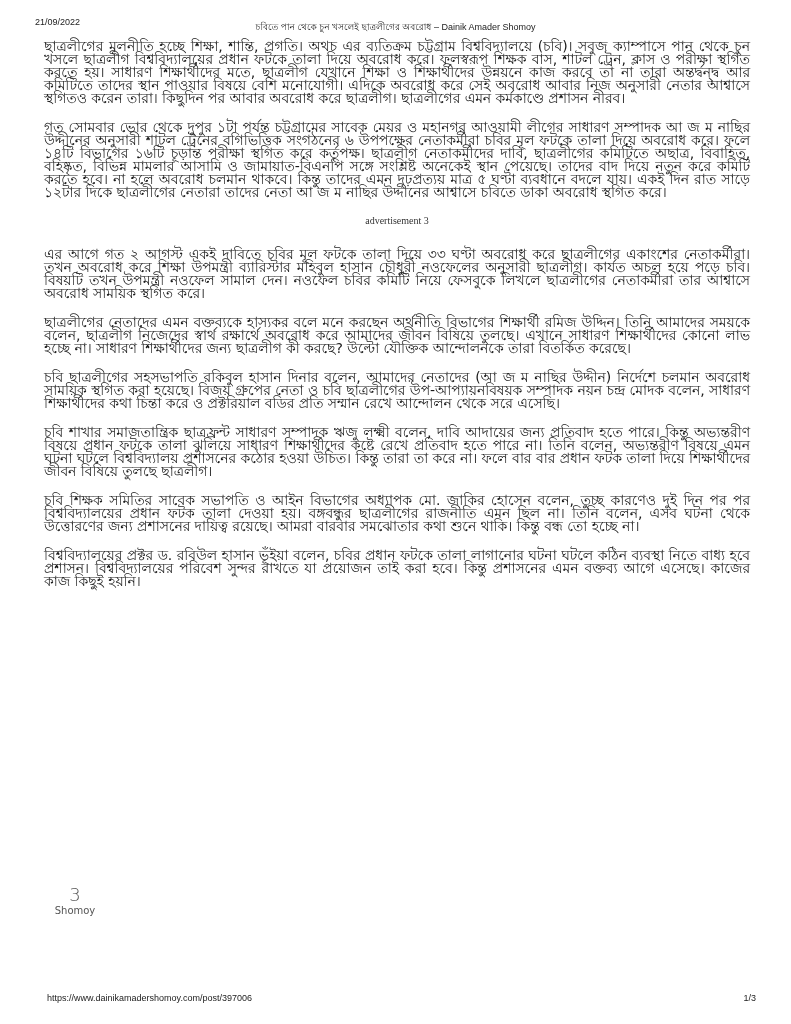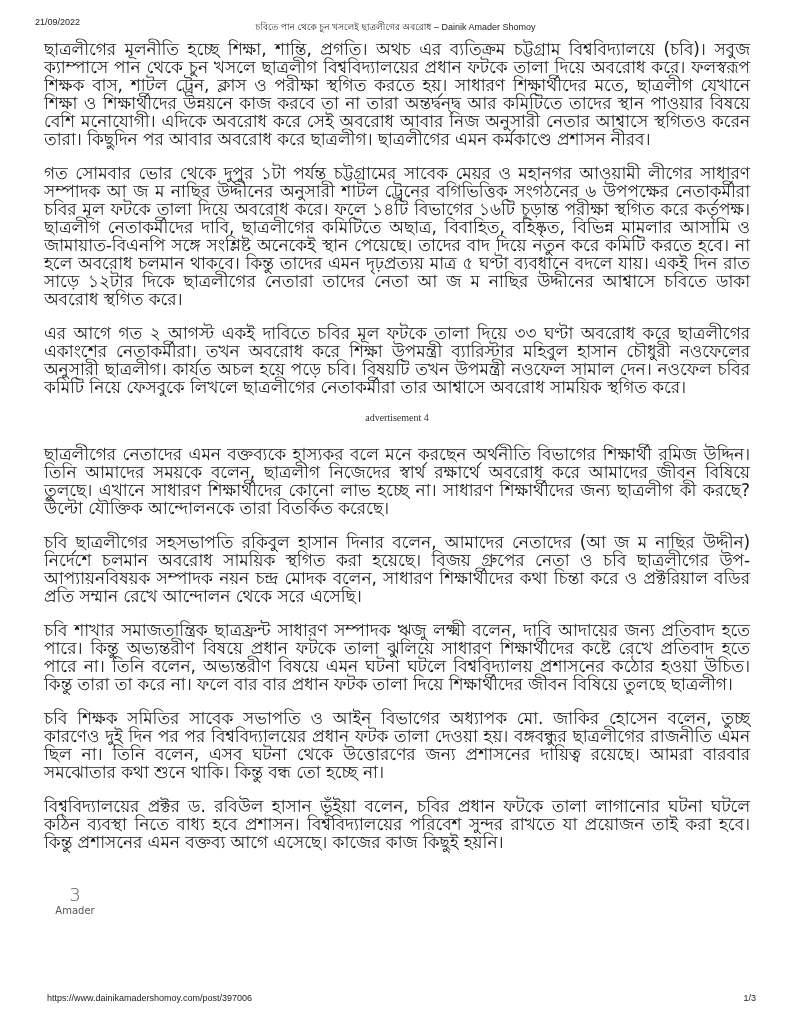--- a/index.html
+++ b/index.html
@@ -42,22 +42,22 @@
   }
   .article {
     position: absolute;
     top: 40px;
     left: 44px;
     width: 706px;
   }
   .article p {
     margin: 0 0 16px 0;
     font-family: "DejaVu Sans", sans-serif;
-    font-size: 17px;
-    line-height: 18px;
+    font-size: 14px;
+    line-height: 13px;
     text-align: justify;
     color: #1a1a1a;
     letter-spacing: -0.1px;
   }
   .ad-label {
     text-align: center;
     font-family: "Liberation Serif", serif;
     font-size: 10px;
     color: #333;
     margin: 6px 0 19px 0;
@@ -105,30 +105,30 @@
 <body>
 
 <div class="print-header">
   <span class="date">21/09/2022</span>
   <span class="doc-title">চবিতে পান থেকে চুন খসলেই ছাত্রলীগের অবরোধ – Dainik Amader Shomoy</span>
 </div>
 
 <div class="article">
   <p>ছাত্রলীগের মূলনীতি হচ্ছে শিক্ষা, শান্তি, প্রগতি। অথচ এর ব্যতিক্রম চট্টগ্রাম বিশ্ববিদ্যালয়ে (চবি)। সবুজ ক্যাম্পাসে পান থেকে চুন খসলে ছাত্রলীগ বিশ্ববিদ্যালয়ের প্রধান ফটকে তালা দিয়ে অবরোধ করে। ফলস্বরূপ শিক্ষক বাস, শাটল ট্রেন, ক্লাস ও পরীক্ষা স্থগিত করতে হয়। সাধারণ শিক্ষার্থীদের মতে, ছাত্রলীগ যেখানে শিক্ষা ও শিক্ষার্থীদের উন্নয়নে কাজ করবে তা না তারা অন্তর্দ্বন্দ্ব আর কমিটিতে তাদের স্থান পাওয়ার বিষয়ে বেশি মনোযোগী। এদিকে অবরোধ করে সেই অবরোধ আবার নিজ অনুসারী নেতার আশ্বাসে স্থগিতও করেন তারা। কিছুদিন পর আবার অবরোধ করে ছাত্রলীগ। ছাত্রলীগের এমন কর্মকাণ্ডে প্রশাসন নীরব।</p>
   <p>গত সোমবার ভোর থেকে দুপুর ১টা পর্যন্ত চট্টগ্রামের সাবেক মেয়র ও মহানগর আওয়ামী লীগের সাধারণ সম্পাদক আ জ ম নাছির উদ্দীনের অনুসারী শাটল ট্রেনের বগিভিত্তিক সংগঠনের ৬ উপপক্ষের নেতাকর্মীরা চবির মূল ফটকে তালা দিয়ে অবরোধ করে। ফলে ১৪টি বিভাগের ১৬টি চূড়ান্ত পরীক্ষা স্থগিত করে কর্তৃপক্ষ। ছাত্রলীগ নেতাকর্মীদের দাবি, ছাত্রলীগের কমিটিতে অছাত্র, বিবাহিত, বহিষ্কৃত, বিভিন্ন মামলার আসামি ও জামায়াত-বিএনপি সঙ্গে সংশ্লিষ্ট অনেকেই স্থান পেয়েছে। তাদের বাদ দিয়ে নতুন করে কমিটি করতে হবে। না হলে অবরোধ চলমান থাকবে। কিন্তু তাদের এমন দৃঢ়প্রত্যয় মাত্র ৫ ঘণ্টা ব্যবধানে বদলে যায়। একই দিন রাত সাড়ে ১২টার দিকে ছাত্রলীগের নেতারা তাদের নেতা আ জ ম নাছির উদ্দীনের আশ্বাসে চবিতে ডাকা অবরোধ স্থগিত করে।</p>
+  <div class="ad-label">advertisement 3</div>
   <p>এর আগে গত ২ আগস্ট একই দাবিতে চবির মূল ফটকে তালা দিয়ে ৩৩ ঘণ্টা অবরোধ করে ছাত্রলীগের একাংশের নেতাকর্মীরা। তখন অবরোধ করে শিক্ষা উপমন্ত্রী ব্যারিস্টার মহিবুল হাসান চৌধুরী নওফেলের অনুসারী ছাত্রলীগ। কার্যত অচল হয়ে পড়ে চবি। বিষয়টি তখন উপমন্ত্রী নওফেল সামাল দেন। নওফেল চবির কমিটি নিয়ে ফেসবুকে লিখলে ছাত্রলীগের নেতাকর্মীরা তার আশ্বাসে অবরোধ সাময়িক স্থগিত করে।</p>
-  <div class="ad-label">advertisement 4</div>
   <p>ছাত্রলীগের নেতাদের এমন বক্তব্যকে হাস্যকর বলে মনে করছেন অর্থনীতি বিভাগের শিক্ষার্থী রমিজ উদ্দিন। তিনি আমাদের সময়কে বলেন, ছাত্রলীগ নিজেদের স্বার্থ রক্ষার্থে অবরোধ করে আমাদের জীবন বিষিয়ে তুলছে। এখানে সাধারণ শিক্ষার্থীদের কোনো লাভ হচ্ছে না। সাধারণ শিক্ষার্থীদের জন্য ছাত্রলীগ কী করছে? উল্টো যৌক্তিক আন্দোলনকে তারা বিতর্কিত করেছে।</p>
   <p>চবি ছাত্রলীগের সহসভাপতি রকিবুল হাসান দিনার বলেন, আমাদের নেতাদের (আ জ ম নাছির উদ্দীন) নির্দেশে চলমান অবরোধ সাময়িক স্থগিত করা হয়েছে। বিজয় গ্রুপের নেতা ও চবি ছাত্রলীগের উপ-আপ্যায়নবিষয়ক সম্পাদক নয়ন চন্দ্র মোদক বলেন, সাধারণ শিক্ষার্থীদের কথা চিন্তা করে ও প্রক্টরিয়াল বডির প্রতি সম্মান রেখে আন্দোলন থেকে সরে এসেছি।</p>
   <p>চবি শাখার সমাজতান্ত্রিক ছাত্রফ্রন্ট সাধারণ সম্পাদক ঋজু লক্ষ্মী বলেন, দাবি আদায়ের জন্য প্রতিবাদ হতে পারে। কিন্তু অভ্যন্তরীণ বিষয়ে প্রধান ফটকে তালা ঝুলিয়ে সাধারণ শিক্ষার্থীদের কষ্টে রেখে প্রতিবাদ হতে পারে না। তিনি বলেন, অভ্যন্তরীণ বিষয়ে এমন ঘটনা ঘটলে বিশ্ববিদ্যালয় প্রশাসনের কঠোর হওয়া উচিত। কিন্তু তারা তা করে না। ফলে বার বার প্রধান ফটক তালা দিয়ে শিক্ষার্থীদের জীবন বিষিয়ে তুলছে ছাত্রলীগ।</p>
   <p>চবি শিক্ষক সমিতির সাবেক সভাপতি ও আইন বিভাগের অধ্যাপক মো. জাকির হোসেন বলেন, তুচ্ছ কারণেও দুই দিন পর পর বিশ্ববিদ্যালয়ের প্রধান ফটক তালা দেওয়া হয়। বঙ্গবন্ধুর ছাত্রলীগের রাজনীতি এমন ছিল না। তিনি বলেন, এসব ঘটনা থেকে উত্তোরণের জন্য প্রশাসনের দায়িত্ব রয়েছে। আমরা বারবার সমঝোতার কথা শুনে থাকি। কিন্তু বন্ধ তো হচ্ছে না।</p>
   <p>বিশ্ববিদ্যালয়ের প্রক্টর ড. রবিউল হাসান ভূঁইয়া বলেন, চবির প্রধান ফটকে তালা লাগানোর ঘটনা ঘটলে কঠিন ব্যবস্থা নিতে বাধ্য হবে প্রশাসন। বিশ্ববিদ্যালয়ের পরিবেশ সুন্দর রাখতে যা প্রয়োজন তাই করা হবে। কিন্তু প্রশাসনের এমন বক্তব্য আগে এসেছে। কাজের কাজ কিছুই হয়নি।</p>
 </div>
 
 <div class="shares">
   <span class="count">3</span>
-  <span class="label">Amader</span>
+  <span class="label">Shomoy</span>
 </div>
 
 <div class="print-footer">
   <span class="url">https://www.dainikamadershomoy.com/post/397006</span>
   <span class="page-num">1/3</span>
 </div>
 
 </body></html>

